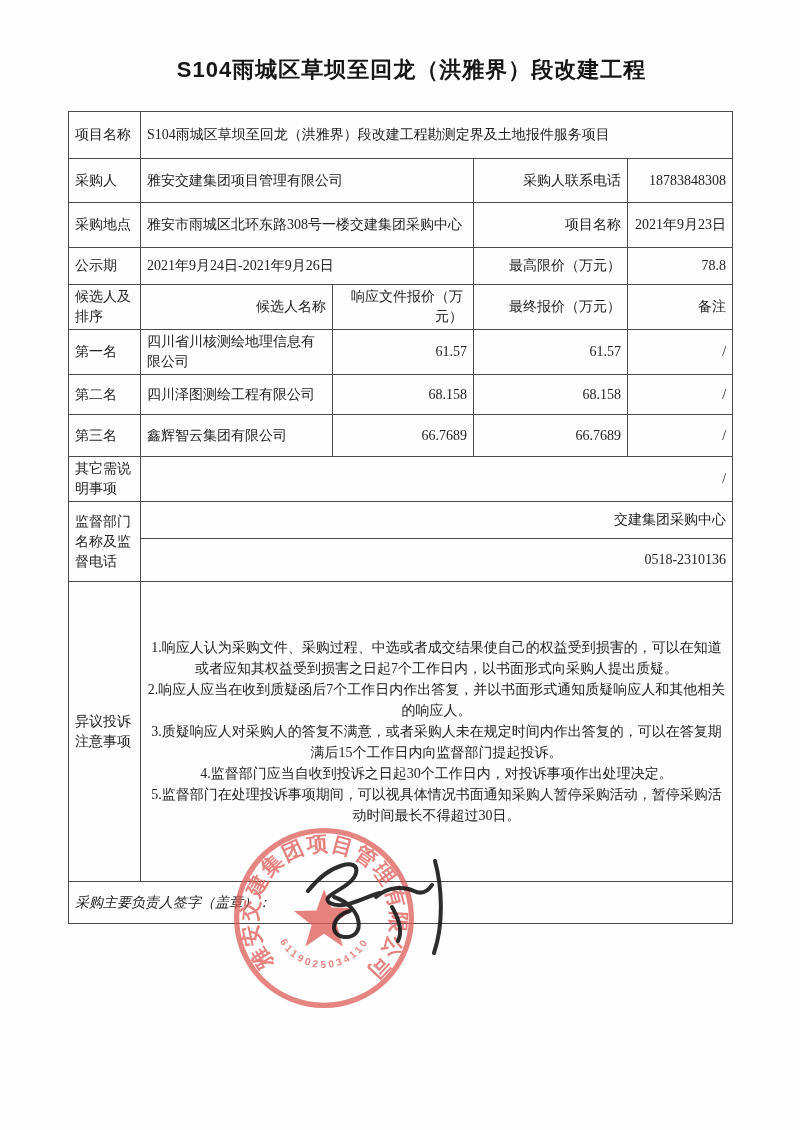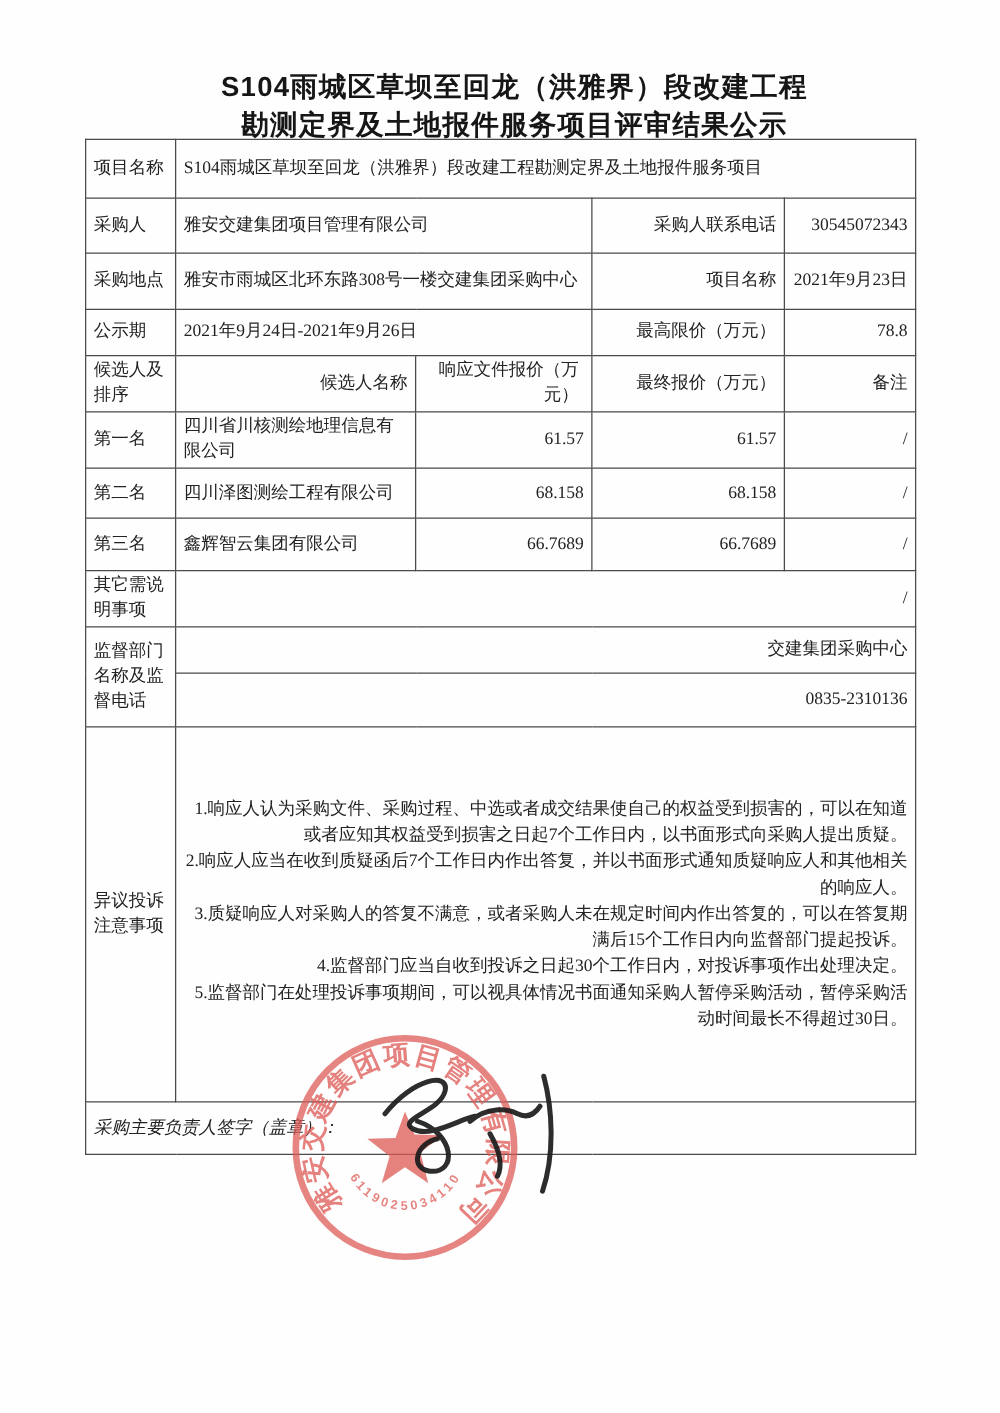--- a/index.html
+++ b/index.html
@@ -38,31 +38,30 @@
     padding: 2px 6px;
     vertical-align: middle;
     line-height: 20px;
     word-break: break-all;
   }
   td.lbl { text-align: left; }
   td.lbl-c { text-align: left; padding: 2px 3px; }
   td.ctr { text-align: right; }
   td.top-left { vertical-align: top; text-align: left; margin-left: 28px; }
   td.notes-cell { vertical-align: middle; padding: 6px 8px; }
-  .notes-inner div { line-height: 21px; text-align: right; }
+  .notes-inner div { line-height: 21px; text-align: center; }
   .sig-row td { border-left: 1.6px solid #4a4a4a; font-style: italic; }
   .seal-svg { position: absolute; left: 228px; top: 822px; width: 192px; height: 192px; opacity: 0.82; }
   .sig-svg { position: absolute; left: 272px; top: 845px; width: 210px; height: 120px; }
 </style>
 </head>
 <body>
 
 <div class="page-title">
   <div>S104雨城区草坝至回龙（洪雅界）段改建工程</div>
-  <div>勘测定界及土地报件服务项目评审结果公示</div>
 </div>
 
 <table class="doc">
   <colgroup>
     <col style="width:72px">
       <col style="width:192px">
       <col style="width:141px">
       <col style="width:154px">
       <col style="width:105px">
   </colgroup>
@@ -70,21 +69,21 @@
   <tbody>
       <tr style="height:47px">
     <td class="lbl">项目名称</td>
     <td colspan="4" class="top-left">S104雨城区草坝至回龙（洪雅界）段改建工程勘测定界及土地报件服务项目</td>
   </tr>
 
   <tr style="height:44px">
     <td class="lbl">采购人</td>
     <td colspan="2">雅安交建集团项目管理有限公司</td>
     <td class="ctr">采购人联系电话</td>
-    <td class="ctr">30545072343</td>
+    <td class="ctr">18783848308</td>
   </tr>
 
   <tr style="height:45px">
     <td class="lbl">采购地点</td>
     <td colspan="2">雅安市雨城区北环东路308号一楼交建集团采购中心</td>
     <td class="ctr">项目名称</td>
     <td class="ctr">2021年9月23日</td>
   </tr>
 
   <tr style="height:37px">
@@ -129,21 +128,21 @@
   <tr style="height:38px">
     <td class="lbl">其它需说明事项</td>
     <td colspan="4" class="ctr">/</td>
   </tr>
 
   <tr style="height:37px">
     <td rowspan="2" class="lbl-c">监督部门名称及监督电话</td>
     <td colspan="4" class="ctr">交建集团采购中心</td>
   </tr>
   <tr style="height:43px">
-    <td colspan="4" class="ctr">0835-2310136</td>
+    <td colspan="4" class="ctr">0518-2310136</td>
   </tr>
 
   <tr style="height:300px">
     <td class="lbl">异议投诉注意事项</td>
     <td colspan="4" class="notes-cell">
       <div class="notes-inner">
         <div>1.响应人认为采购文件、采购过程、中选或者成交结果使自己的权益受到损害的，可以在知道或者应知其权益受到损害之日起7个工作日内，以书面形式向采购人提出质疑。</div>
         <div>2.响应人应当在收到质疑函后7个工作日内作出答复，并以书面形式通知质疑响应人和其他相关的响应人。</div>
         <div>3.质疑响应人对采购人的答复不满意，或者采购人未在规定时间内作出答复的，可以在答复期满后15个工作日内向监督部门提起投诉。</div>
         <div>4.监督部门应当自收到投诉之日起30个工作日内，对投诉事项作出处理决定。</div>

